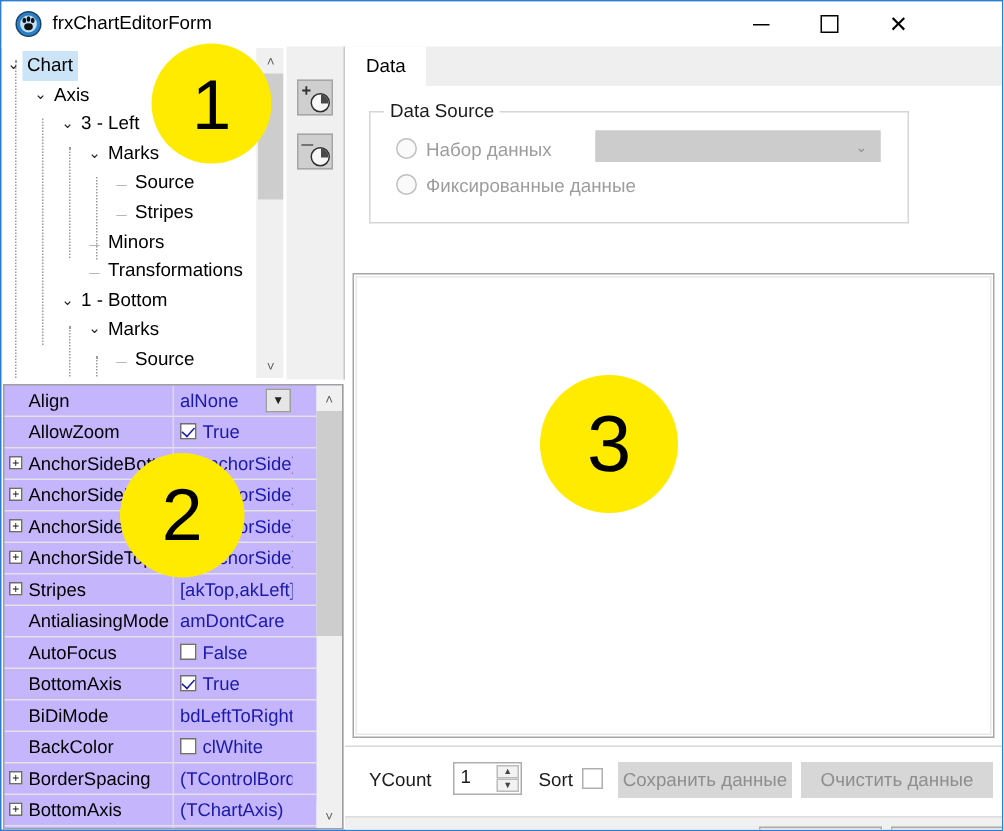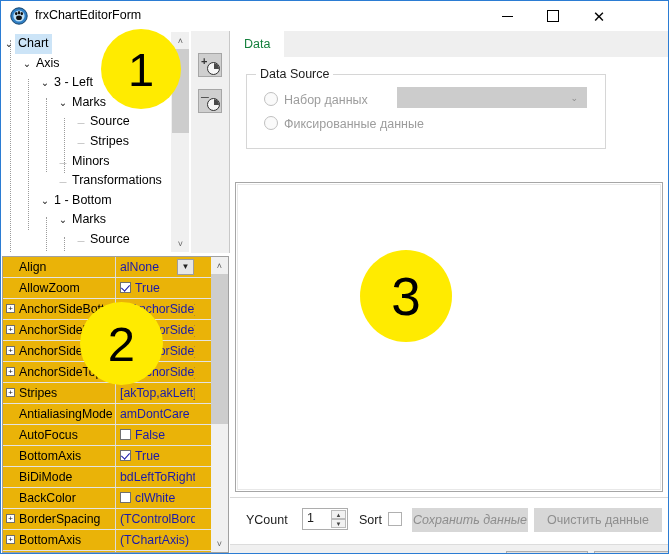--- a/index.html
+++ b/index.html
@@ -186,21 +186,21 @@
     width: 50%; height: 50%;
     background: #4a4a4a;
   }
 
   
   .propgrid {
     position: absolute;
     left: 1px; top: 255px;
     width: 227px;
     height: 297px;
-    background: #eab308;
+    background: #c4b5fd;
     border: 1px solid #a0a0a0;
     box-sizing: border-box;
     overflow: hidden;
     font-size: 12.3px;
   }
   .pg-rows {
     position: absolute;
     left: 0; top: 0;
     width: 208px;
   }
@@ -309,21 +309,21 @@
     background: #efefef;
     border-bottom: 1px solid #d8d8d8;
   }
   .tab {
     position: absolute;
     left: 0; top: 0;
     height: 27px;
     padding: 0 14px;
     line-height: 27px;
     font-size: 12.5px;
-    color: #15803d;
+    color: #000000;
     background: #ffffff;
     box-sizing: border-box;
   }
   .tab-body {
     position: absolute;
     left: 0; top: 26px;
     width: 438px;
     height: 496px;
     background: #ffffff;
     box-sizing: border-box;
@@ -459,21 +459,21 @@
     position: absolute;
     top: 10px;
     height: 24px;
     background: #d7d7d7;
     border: 1px solid #d7d7d7;
     box-sizing: border-box;
     color: #8e8e8e;
     font-size: 12.5px;
     display: flex; align-items: center; justify-content: center;
   }
-  .btn-save { left: 182px; width: 116px; font-style: italic; }
+  .btn-save { left: 182px; width: 116px; }
   .btn-clear { left: 304px; width: 128px; }
 
   .footer {
     position: absolute;
     left: 0; top: 487px;
     width: 438px;
     height: 35px;
     background: #f0f0f0;
     border-top: 1px solid #dcdcdc;
     box-sizing: border-box;

